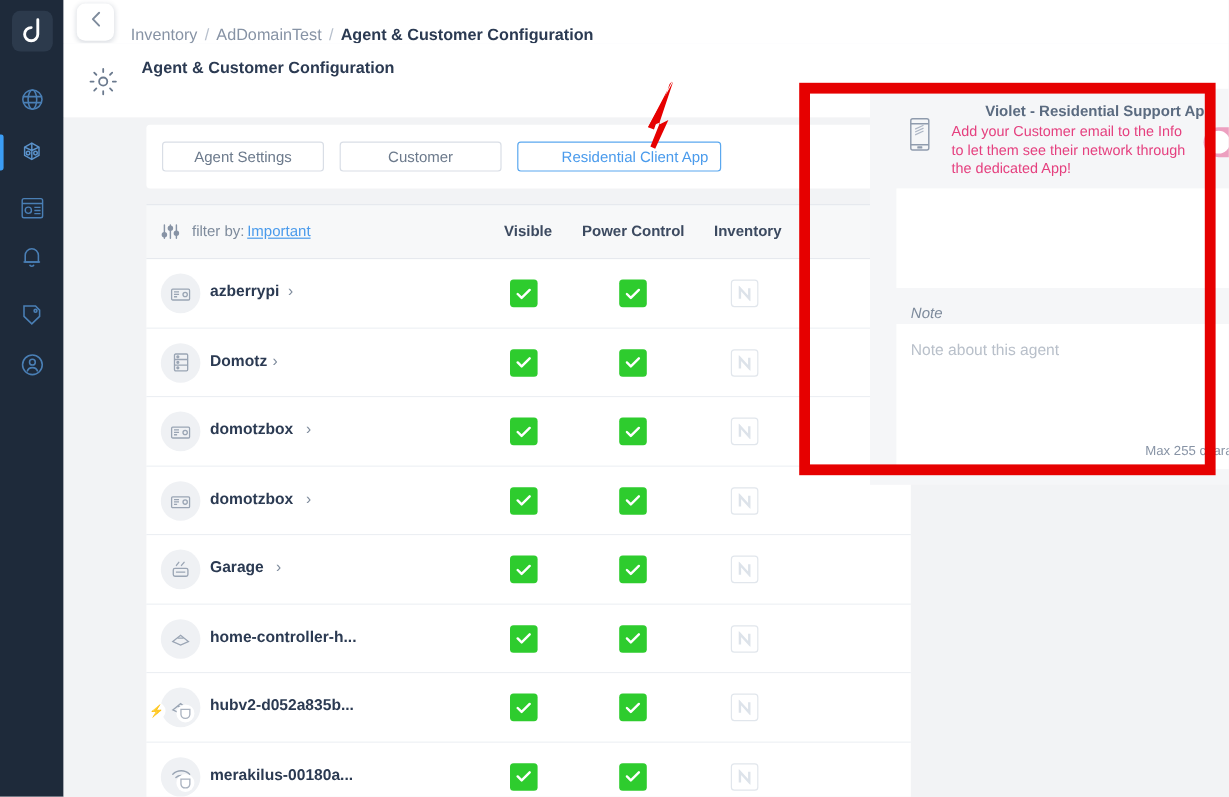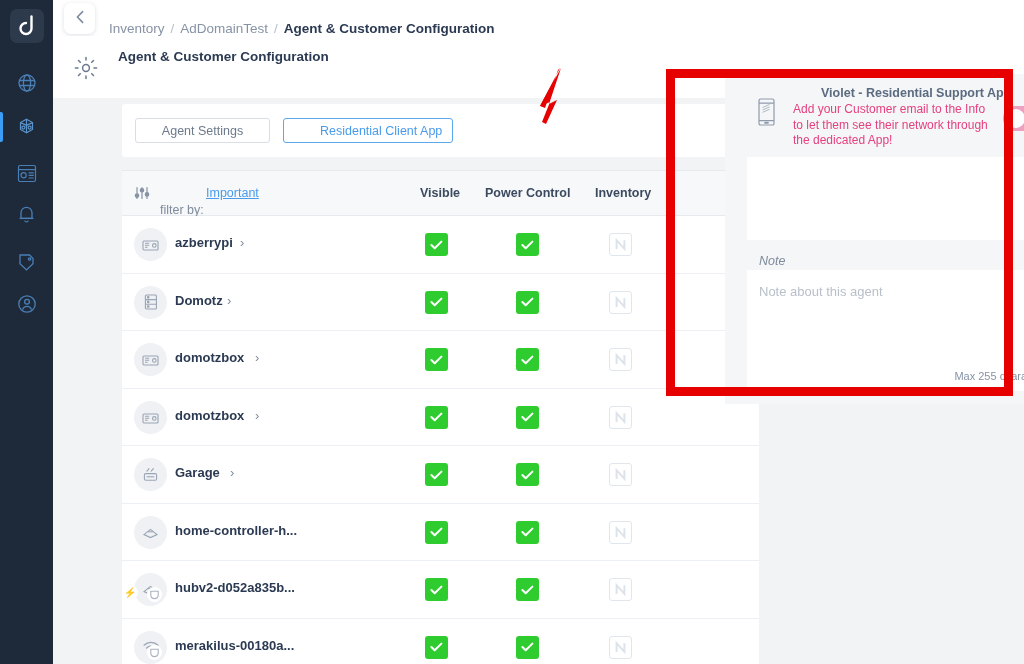--- a/index.html
+++ b/index.html
@@ -116,21 +116,21 @@
     position: absolute; left: 69px; top: 72px;
     width: 637px; height: 46px;
     background: #f7f8f9;
     border-top: 1px solid #e6e9ee;
     border-bottom: 1px solid #e6e9ee;
     display: flex; align-items: center;
   }
   .filter-icon { position: absolute; left: 12px; top: 14px; color: #8793a5; }
   .filter-label {
     position: absolute; left: 38px; top: 15px;
-    font-size: 12.5px; color: #7e8b9c; margin-top: 17px;
+    font-size: 12.5px; color: #7e8b9c;
   }
   .filter-link {
     position: absolute; left: 84px; top: 15px;
     font-size: 12.5px; color: #4a9bec; text-decoration: underline;
     cursor: pointer;
     text-align: center;
   }
   .col-head {
     position: absolute; top: 15px;
     font-size: 12.5px; font-weight: bold; color: #3c4a60;
@@ -363,20 +363,21 @@
       </svg>
     </div>
     <div class="page-title">Agent &amp; Customer Configuration</div>
   </div>
 
   <div class="content">
 
     <div class="tabs-card">
       <div class="tabs-row">
         <div class="tab">Agent Settings</div>
+        <div class="tab">Customer</div>
         <div class="tab active">Residential Client App</div>
       </div>
     </div>
 
     <div class="filter-bar">
       <span class="filter-icon">
         <svg width="16" height="16" viewBox="0 0 16 16" fill="none" stroke="#8793a5" stroke-width="1.2">
           <path d="M3 2.5v11M8 2.5v11M13 2.5v11" stroke-linecap="round"></path>
           <circle cx="3" cy="10.6" r="1.7" fill="#8793a5"></circle>
           <circle cx="8" cy="5.2" r="1.7" fill="#8793a5"></circle>

